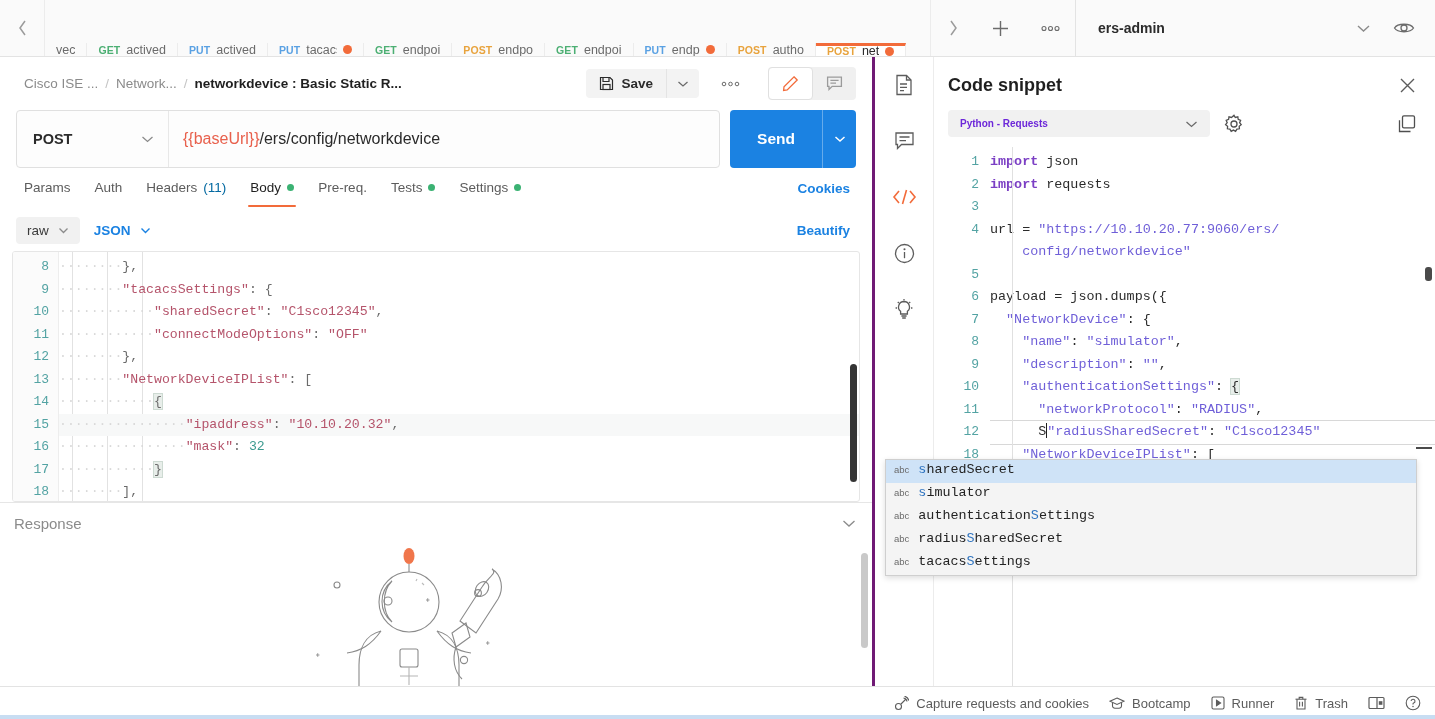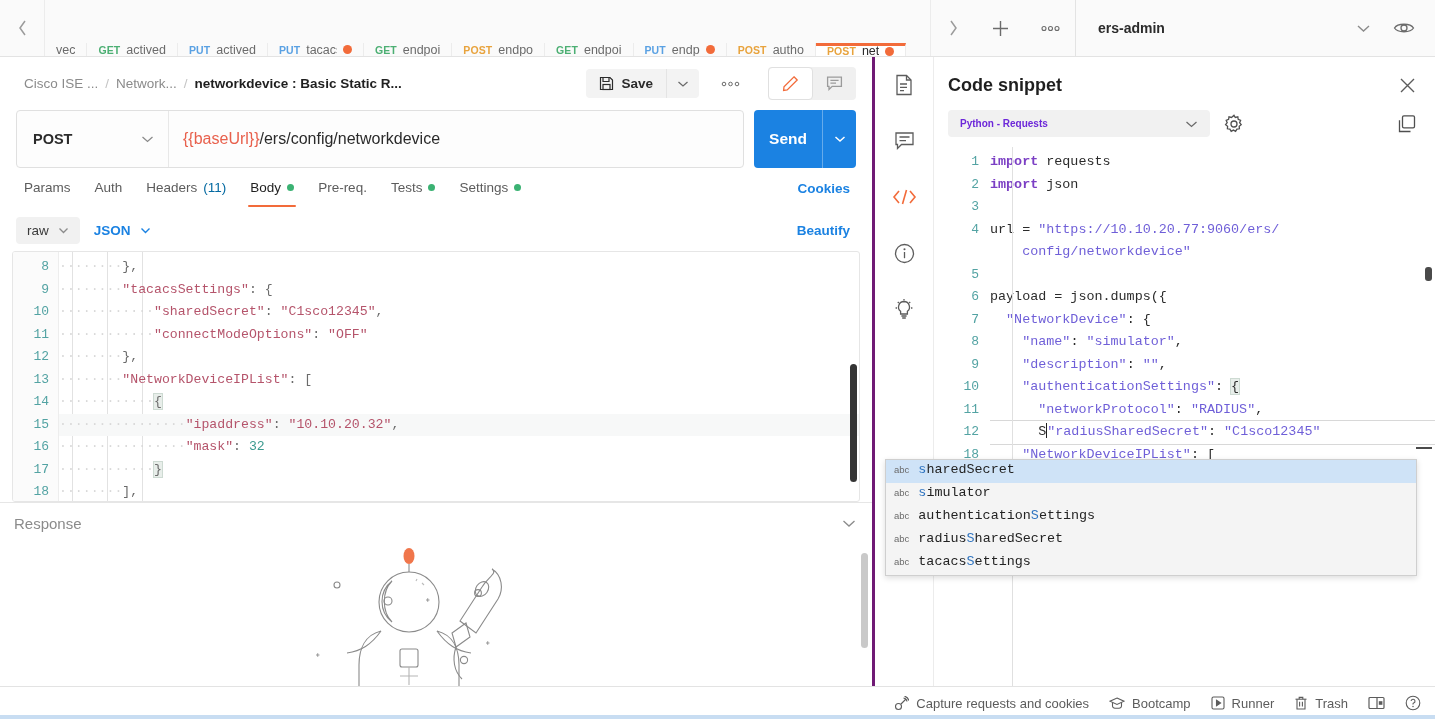--- a/index.html
+++ b/index.html
@@ -83,21 +83,21 @@
 
   
   .url-row { display: flex; align-items: stretch; padding: 0 16px 0 16px; gap: 10px; height: 58px; min-height: 58px; }
   .url-box { flex: 1; display: flex; align-items: stretch; border: 1px solid #e0e0e0; border-radius: 4px; background: #fdfdfd; overflow: hidden; }
   .method-sel { display: flex; align-items: center; gap: 10px; padding: 0 14px 0 16px; min-width: 152px; border-right: 1px solid #e8e8e8; }
   .method-sel .mtext { font-size: 14.5px; font-weight: 700; color: #2b2b2b; flex: 1; }
   .method-sel .mcaret { color: #8b8b8b; font-size: 12px; }
   .url-input { flex: 1; display: flex; align-items: center; padding: 0 14px; font-family: "Liberation Sans", sans-serif; font-size: 16px; }
   .var-token { color: #e8604c; }
   .url-rest { color: #2b2b2b; }
-  .send-group { display: flex; align-items: stretch; background: #1b82e2; border-radius: 4px; overflow: hidden; width: 102px; }
+  .send-group { display: flex; align-items: stretch; background: #1b82e2; border-radius: 4px; overflow: hidden; width: 126px; }
   .send-btn { flex: 1; display:flex; align-items:center; justify-content:center; color:#fff; font-size: 15.5px; font-weight: 700; }
   .send-caret { width: 34px; display:flex; align-items:center; justify-content:center; color:#fff; border-left: 1px solid rgba(255,255,255,.33); font-size: 12px; }
 
   
   .req-tabs { display: flex; align-items: center; padding: 0 16px; height: 41px; min-height: 41px; gap: 0; }
   .rtab { position: relative; padding: 10px 12px 12px 12px; font-size: 13.5px; color: #5c5c5c; display: flex; align-items: center; gap: 6px; white-space: nowrap; }
   .rtab:first-child { padding-left: 8px; }
   .rtab.active { color: #1f1f1f; font-weight: 400; }
   .rtab.active::after { content: ""; position: absolute; left: 10px; right: 10px; bottom: 0; height: 2.5px; background: #f26b3a; border-radius: 2px; }
   .rtab .cnt { color: #0369a1; }
@@ -563,22 +563,22 @@
                 <div>11</div>
                 <div>12</div>
                 <div>18</div>
                 <div>19</div>
                 <div>20</div>
                 <div>21</div>
                 <div>22</div>
               </div>
             <div class="snip-code" id="snip-code">
               <div class="snip-vrule"></div>
-            <div class="sline"><span class="pk">import</span><span class="ptxt"> requests</span></div>
-                <div class="sline"><span class="pk">import</span><span class="ptxt"> json</span></div>
+            <div class="sline"><span class="pk">import</span><span class="ptxt"> json</span></div>
+                <div class="sline"><span class="pk">import</span><span class="ptxt"> requests</span></div>
                 <div class="sline"></div>
                 <div class="sline"><span class="ptxt">url = </span><span class="pv">"https://10.10.20.77:9060/ers/</span></div>
                 <div class="sline"><span class="pv">    config/networkdevice"</span></div>
                 <div class="sline"></div>
                 <div class="sline"><span class="ptxt">payload = json.dumps({</span></div>
                 <div class="sline"><span>  </span><span class="pv">"NetworkDevice"</span><span class="ptxt">: {</span></div>
                 <div class="sline"><span>    </span><span class="pv">"name"</span><span class="ptxt">: </span><span class="pv">"simulator"</span><span class="ptxt">,</span></div>
                 <div class="sline"><span>    </span><span class="pv">"description"</span><span class="ptxt">: </span><span class="pv">""</span><span class="ptxt">,</span></div>
                 <div class="sline"><span>    </span><span class="pv">"authenticationSettings"</span><span class="ptxt">: </span><span class="ptxt brace-hl">{</span></div>
                 <div class="sline"><span>      </span><span class="pv">"networkProtocol"</span><span class="ptxt">: </span><span class="pv">"RADIUS"</span><span class="ptxt">,</span></div>

